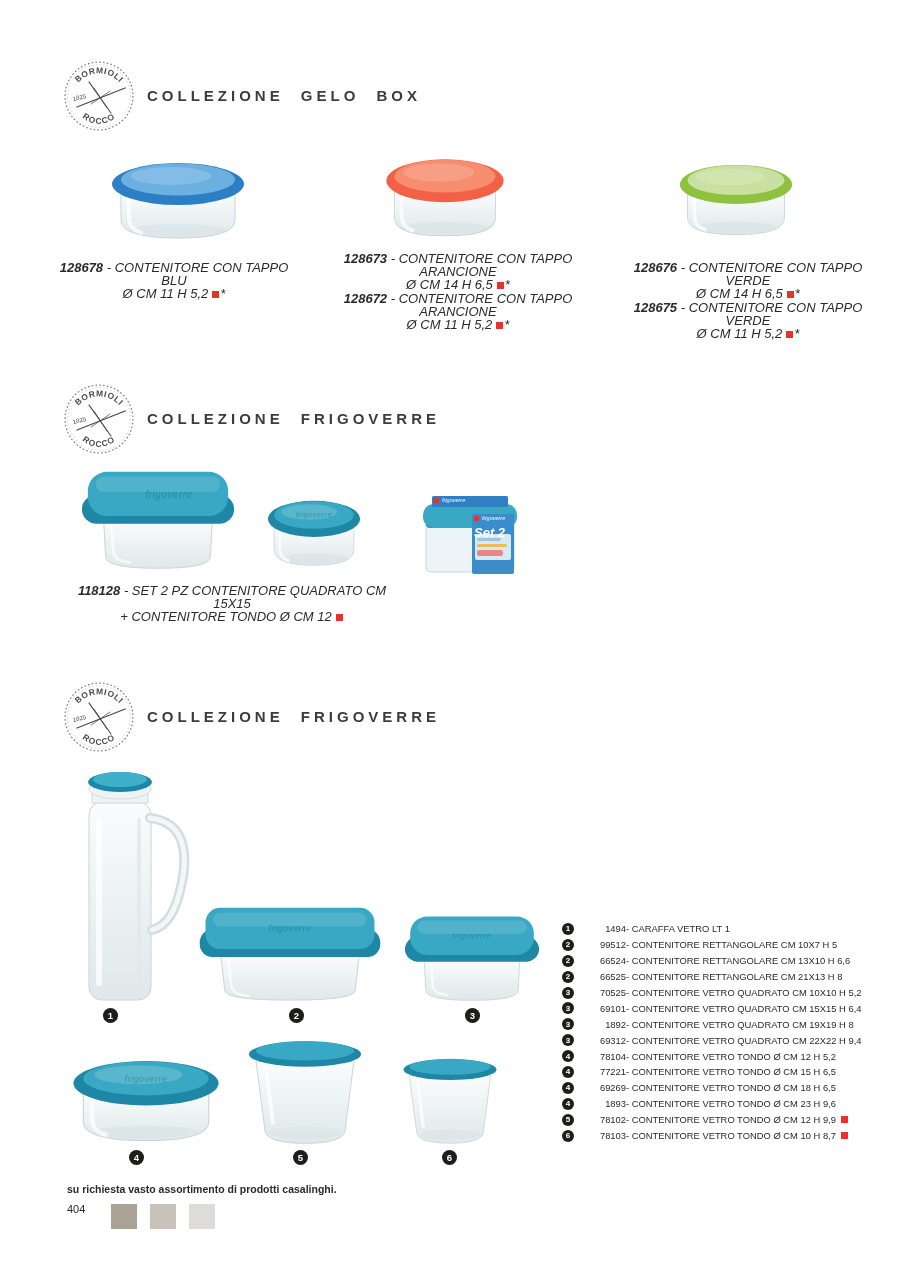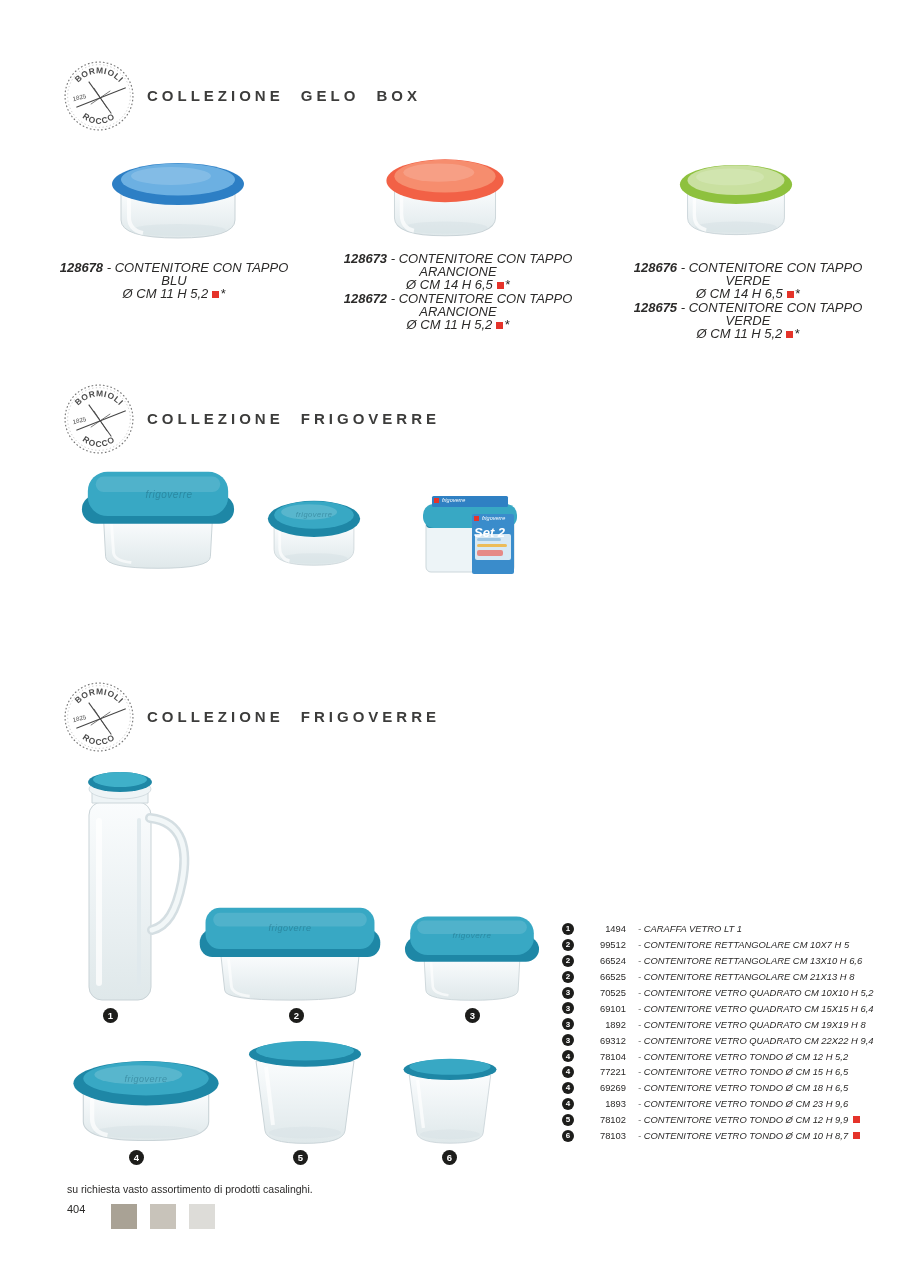--- a/index.html
+++ b/index.html
@@ -10,28 +10,28 @@
           color:#3c3c3b;white-space:nowrap;}
   svg.prod{position:absolute;}
   .cap{position:absolute;font-size:13px;line-height:13.2px;text-align:center;color:#2b2a29;font-style:italic;}
   .ccode{font-weight:700;}
   .rsq{display:inline-block;width:7px;height:7px;background:#e5332a;margin:0 1px 0 4px;}
   .plist{position:absolute;}
   .lrow{display:flex;align-items:center;height:15.9px;font-size:9.4px;white-space:nowrap;}
   .lbadge{width:12px;height:12px;border-radius:50%;background:#1d1d1b;color:#fff;font-size:8px;
           font-weight:700;display:flex;align-items:center;justify-content:center;margin-right:8px;flex:0 0 12px;}
   .lcode{width:44px;text-align:right;font-weight:400;flex:0 0 44px;}
-  .ldesc{margin-left:12px;font-style:italic;}
+  .ldesc{margin-left:0px;}
   .lrow .rsq{margin-left:5px;}
   .figbadge{position:absolute;width:15px;height:15px;border-radius:50%;background:#1d1d1b;color:#fff;
             font-size:9.5px;font-weight:700;display:flex;align-items:center;justify-content:center;}
   .emboss{position:absolute;font-style:italic;text-align:center;color:rgba(23,94,115,0.42);
           letter-spacing:.5px;}
   .pkg-txt{position:absolute;color:#fff;font-style:italic;line-height:1;white-space:nowrap;}
-  .fnote{position:absolute;font-size:10.5px;color:#2b2a29;}
+  .fnote{position:absolute;font-size:10.5px;color:#2b2a29;font-weight:bold;}
   .fpage{position:absolute;font-size:11px;color:#2b2a29;}
   .fsq{position:absolute;width:26px;height:25px;}
   .defs{position:absolute;width:0;height:0;}
 </style>
 </head>
 <body>
 
 <div class="page">
 
   <svg class="defs" aria-hidden="true">
@@ -177,20 +177,24 @@
   <svg class="prod" style="left:420px;top:494px;--rim:#1e87a6;--top:#38a8c4" width="100" height="82" viewBox="0 0 100 82" preserveAspectRatio="none">
       <use href="#sym-package"></use>
     </svg>
 
   <span class="emboss" style="left:96px;top:489px;width:146px;font-size:10px">frigoverre</span>
   <span class="emboss" style="left:262px;top:510px;width:104px;font-size:7.5px">frigoverre</span>
   <span class="pkg-txt" style="left:442px;top:498px;font-size:5.5px">frigoverre</span>
   <span class="pkg-txt" style="left:482px;top:516px;font-size:5.5px">frigoverre</span>
   <span class="pkg-txt" style="left:474px;top:526px;font-size:13px;font-weight:700">Set 2</span>
 
+  <div class="cap" style="left:72px;top:584px;width:320px">
+    <div><span class="ccode">118128</span><span> - SET 2 PZ CONTENITORE QUADRATO CM 15X15</span></div>
+    <div><span>+ CONTENITORE TONDO Ø CM 12</span><span class="rsq"></span></div>
+  </div>
 
   <div class="logo" style="left:63px;top:681px">
     <svg viewBox="0 0 70 70" width="72" height="72">
         <use href="#sym-logo"></use>
       </svg>
   </div>
   <div class="stitle" style="left:147px;top:708px">COLLEZIONE FRIGOVERRE</div>
 
   <svg class="prod" style="left:68px;top:756px;--rim:#1e87a6;--top:#3fb0c9" width="134" height="254" viewBox="0 0 134 254" preserveAspectRatio="none">
       <use href="#sym-carafe"></use>

